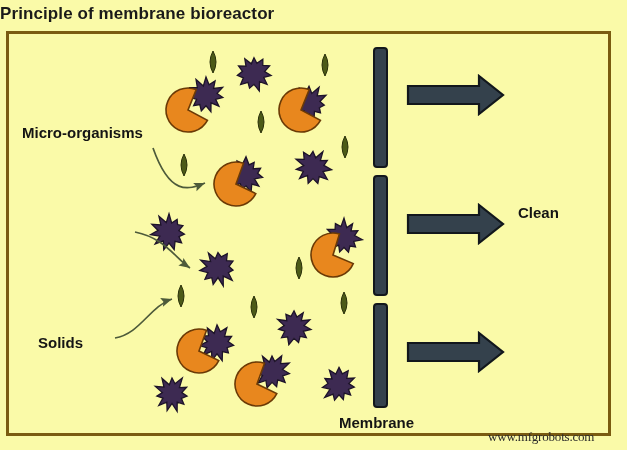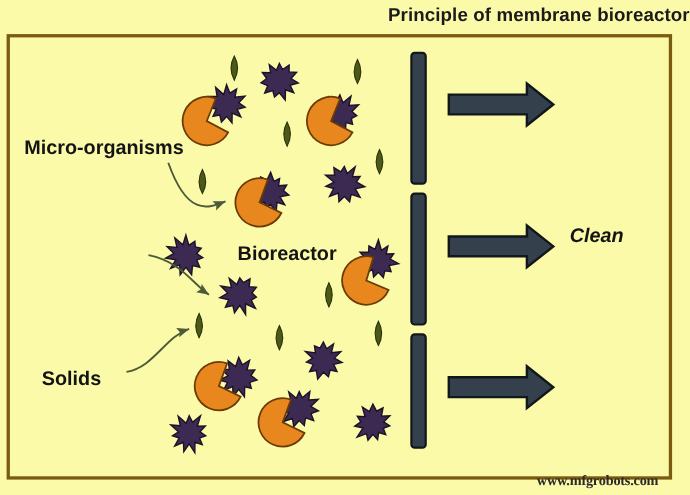--- a/index.html
+++ b/index.html
@@ -19,60 +19,59 @@
     left: 0; top: 0;
     width: 627px;
     height: 450px;
     background: #fafaa8;
   }
   #title {
     position: absolute;
     left: 0;
     top: 4px;
     width: 627px;
-    text-align: right;
+    text-align: left;
     font-size: 17px;
     font-weight: bold;
     color: #1a1a1a;
     letter-spacing: 0.1px;
   }
   #panel {
     position: absolute;
     left: 6px;
     top: 31px;
     width: 605px;
     height: 405px;
     box-sizing: border-box;
     border: 3px solid #7a5b10;
     background: #fafaa8;
   }
   .lbl {
     position: absolute;
-    font-size: 18px;
+    font-size: 15px;
     font-weight: bold;
     color: #141414;
     white-space: nowrap;
     line-height: 1.22;
   }
   #lbl-micro   { left: 22px;  top: 124px; }
   #lbl-contam  { left: 22px;  top: 221px; }
   #lbl-solids  { left: 38px;  top: 334px; }
   #lbl-bio     { left: 216px; top: 220px; }
   #lbl-membr   { left: 339px; top: 414px; }
-  #lbl-clean   { left: 518px; top: 204px; text-align: left; font-style: italic; }
+  #lbl-clean   { left: 518px; top: 204px; text-align: left; }
   #watermark {
     position: absolute;
     left: 488px;
     top: 429px;
     font-family: "Liberation Serif", serif;
     font-size: 13px;
     color: #2a2a2a;
     letter-spacing: -0.2px;
     white-space: nowrap;
-    font-weight: bold;
   }
   svg.layer {
     position: absolute;
     left: 0; top: 0;
     width: 627px;
     height: 450px;
     overflow: visible;
   }
   .memb-bar { fill: #34414c; stroke: #12171c; stroke-width: 2; }
   .arrow    { fill: #34414c; stroke: #12171c; stroke-width: 2.2; stroke-linejoin: miter; }
@@ -141,20 +140,20 @@
         <polygon points="205,183 194,178.5 196,183 194,187.5" class="pointer-head" transform="rotate(-22 205 183)"></polygon>
         <path d="M 135,232 C 165,238 175,258 190,268" class="pointer"></path>
         <polygon points="190,268 179,263.5 181,268 179,272.5" class="pointer-head" transform="rotate(34 190 268)"></polygon>
         <path d="M 115,338 C 140,334 150,306 172,299" class="pointer"></path>
         <polygon points="172,299 161,294.5 163,299 161,303.5" class="pointer-head" transform="rotate(-18 172 299)"></polygon>
       </g>
   </svg>
 
   <div class="lbl" id="lbl-micro">Micro-organisms</div>
   <div class="lbl" id="lbl-solids">Solids</div>
-  <div class="lbl" id="lbl-bio">Bioreactor</div>
+  <div class="lbl" id="lbl-membr">Membrane</div>
   <div class="lbl" id="lbl-clean">
     <div>Clean</div>
   </div>
 
   <div id="watermark">www.mfgrobots.com</div>
 
 </div>
 
 </body></html>

